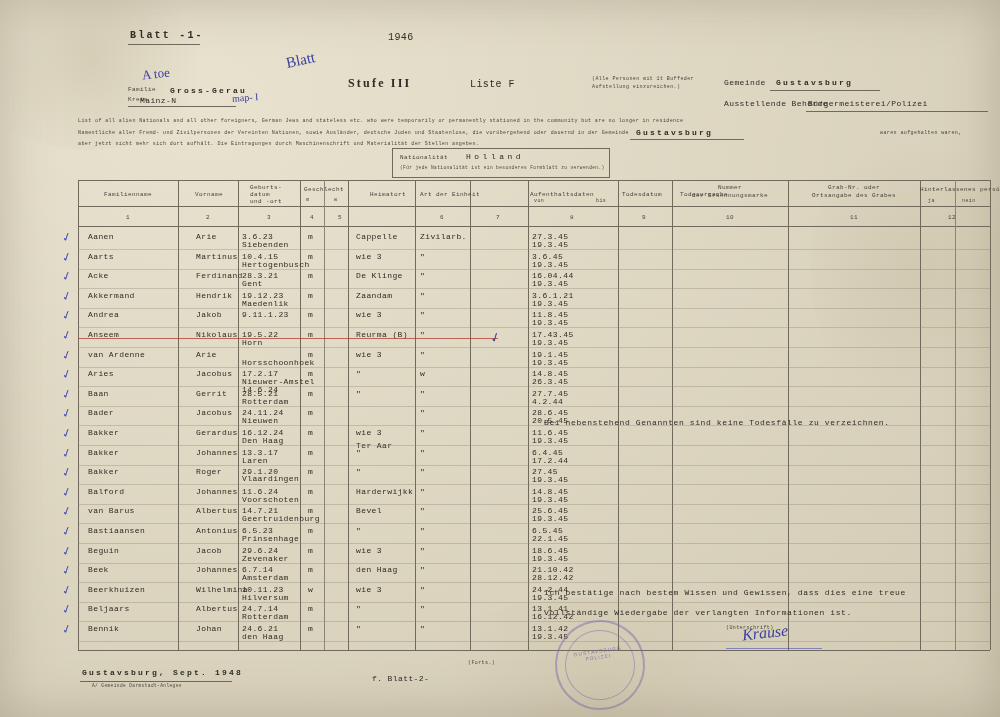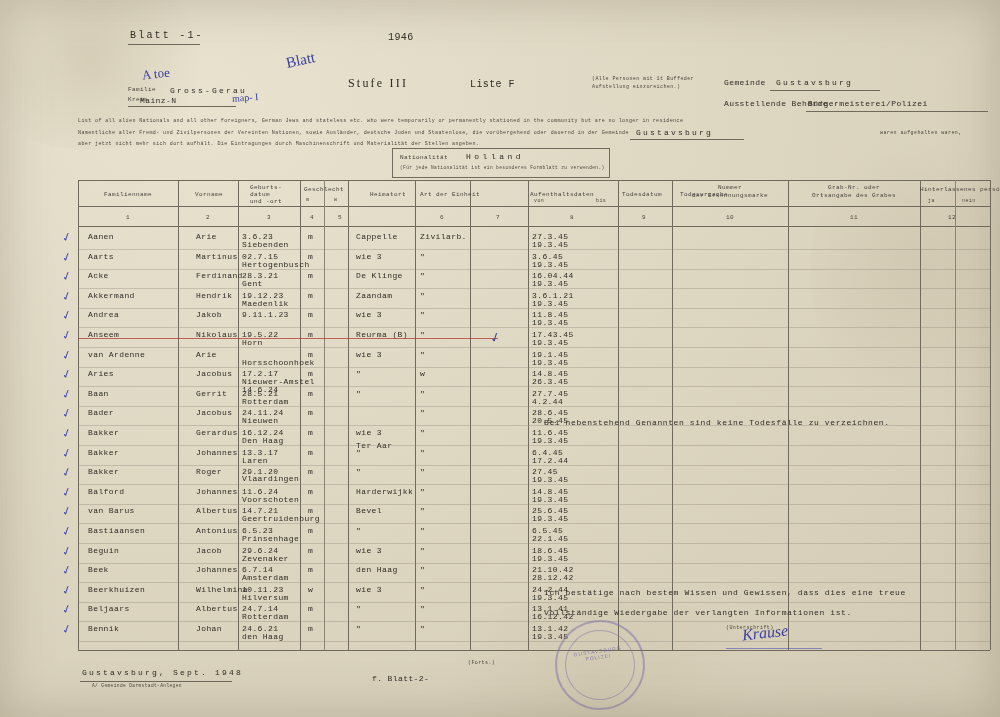--- a/index.html
+++ b/index.html
@@ -23,21 +23,21 @@
   .s3{left:40%;bottom:-60px;width:400px;height:180px;background:radial-gradient(circle,#c8bfa5 0%,rgba(200,191,165,0) 70%);opacity:.4;}
   .edge{position:absolute;inset:0;box-shadow:inset 0 0 50px rgba(120,110,85,.35);pointer-events:none;}
 
   .tx{position:absolute;color:#2f2c25;white-space:pre;letter-spacing:.4px;}
   .typed{font-family:"Liberation Mono", monospace;}
   .tiny{font-size:5px;color:#4a463c;}
   .mini{font-size:6px;color:#45413a;}
   .sm{font-size:8px;}
   .md{font-size:10px;}
   .lg{font-size:12px;}
-  .sp{letter-spacing:2.2px;}
+  .sp{letter-spacing:2.2px;font-weight:bold;}
   .sp3{letter-spacing:3.5px;}
 
   
   .hline{position:absolute;background:#6f6a5c;height:1px;}
   .vline{position:absolute;background:#6f6a5c;width:1px;}
   .thin{background:#8b8576;}
 
   
   .pen{position:absolute;color:#3a3fa0;font-family:"Liberation Serif",serif;}
   .check{position:absolute;color:#4248b5;font-size:12px;transform:rotate(-18deg);font-family:"Liberation Serif",serif;}
@@ -180,21 +180,21 @@
         <div class="tx typed sm" data-name="cell-hometown" style="left: 356px; top: 232px;">Cappelle</div>
         <div class="tx typed sm" data-name="cell-kind" style="left: 420px; top: 232px;">Zivilarb.</div>
         <div class="tx typed sm" data-name="cell-stay-from" style="left: 532px; top: 232px;">27.3.45</div>
         <div class="tx typed sm" data-name="cell-stay-to" style="left: 532px; top: 240px;">19.3.45</div>
         <div class="hline thin" data-name="row-rule" style="left: 78px; top: 249px; width: 912px; opacity: 0.35;"></div>
         <div class="check" data-name="margin-checkmark" style="left: 62px; top: 230px;">✓</div>
       </div>
       <div data-name="table-row">
         <div class="tx typed sm" data-name="cell-surname" style="left: 88px; top: 251.6px;">Aarts</div>
         <div class="tx typed sm" data-name="cell-firstname" style="left: 196px; top: 251.6px;">Martinus</div>
-        <div class="tx typed sm" data-name="cell-birthdate" style="left: 242px; top: 251.6px;">02.7.15</div>
+        <div class="tx typed sm" data-name="cell-birthdate" style="left: 242px; top: 251.6px;">10.4.15</div>
         <div class="tx typed sm" data-name="cell-birthplace" style="left: 242px; top: 259.6px;">Hertogenbusch</div>
         <div class="tx typed sm" data-name="cell-sex" style="left: 308px; top: 251.6px;">m</div>
         <div class="tx typed sm" data-name="cell-hometown" style="left: 356px; top: 251.6px;">wie 3</div>
         <div class="tx typed sm" data-name="cell-kind" style="left: 420px; top: 251.6px;">"</div>
         <div class="tx typed sm" data-name="cell-stay-from" style="left: 532px; top: 251.6px;">3.6.45</div>
         <div class="tx typed sm" data-name="cell-stay-to" style="left: 532px; top: 259.6px;">19.3.45</div>
         <div class="hline thin" data-name="row-rule" style="left: 78px; top: 268.6px; width: 912px; opacity: 0.35;"></div>
         <div class="check" data-name="margin-checkmark" style="left: 62px; top: 249.6px;">✓</div>
       </div>
       <div data-name="table-row">

